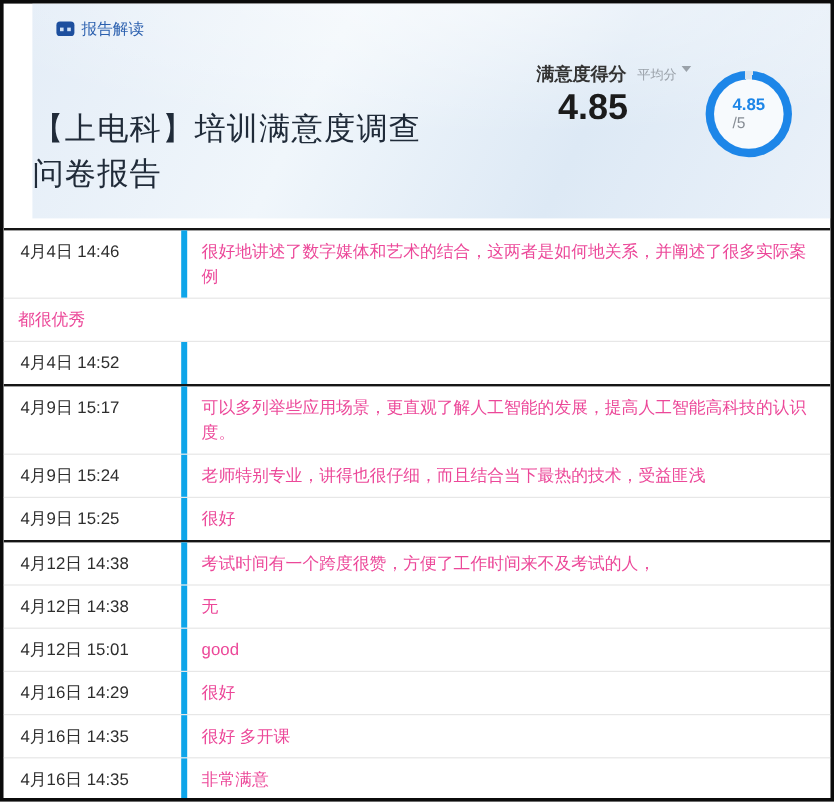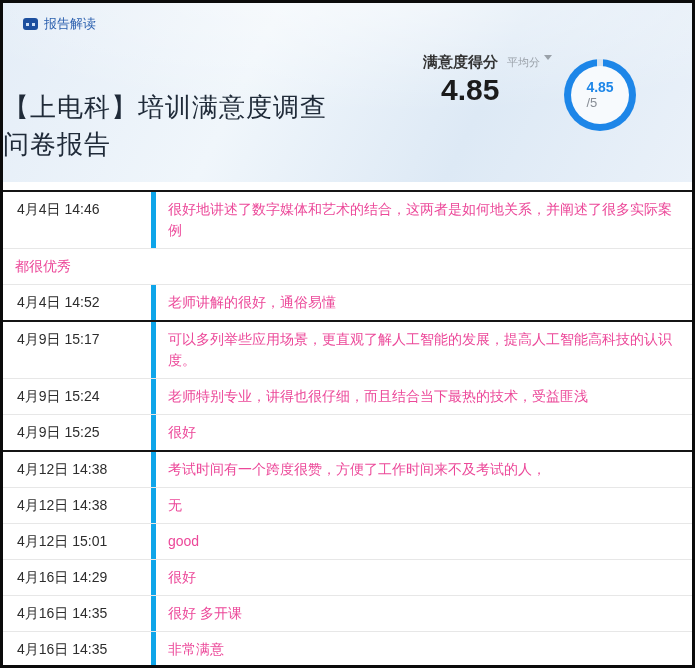--- a/index.html
+++ b/index.html
@@ -11,20 +11,21 @@
     position:relative;
     overflow:hidden;
   }
 
   
   .header {
     position:relative;
     height:179px;
     background:linear-gradient(116deg,#e4edf7 0%,#f0f6fb 36%,#dde9f5 68%,#eaf1f9 100%);
     overflow:hidden;
+    margin-left:24px;
   }
   .header::before {
     content:"";
     position:absolute; left:-90px; top:-130px;
     width:950px; height:240px;
     background:radial-gradient(ellipse at center, rgba(255,255,255,.55), rgba(255,255,255,0) 70%);
   }
 
   .nav {
     position:absolute; top:12px; left:20px;
@@ -136,21 +137,20 @@
 
 <div class="t-row group-start">
       <div class="t-time">4月4日 14:46</div>
       <div class="t-comment">很好地讲述了数字媒体和艺术的结合，这两者是如何地关系，并阐述了很多实际案例</div>
     </div>
     <div class="t-row">
       <div class="t-comment">都很优秀</div>
     </div>
     <div class="t-row">
       <div class="t-time">4月4日 14:52</div>
-      <div class="t-comment">老师讲解的很好，通俗易懂</div>
     </div>
     <div class="t-row group-start">
       <div class="t-time">4月9日 15:17</div>
       <div class="t-comment">可以多列举些应用场景，更直观了解人工智能的发展，提高人工智能高科技的认识度。</div>
     </div>
     <div class="t-row">
       <div class="t-time">4月9日 15:24</div>
       <div class="t-comment">老师特别专业，讲得也很仔细，而且结合当下最热的技术，受益匪浅</div>
     </div>
     <div class="t-row">

